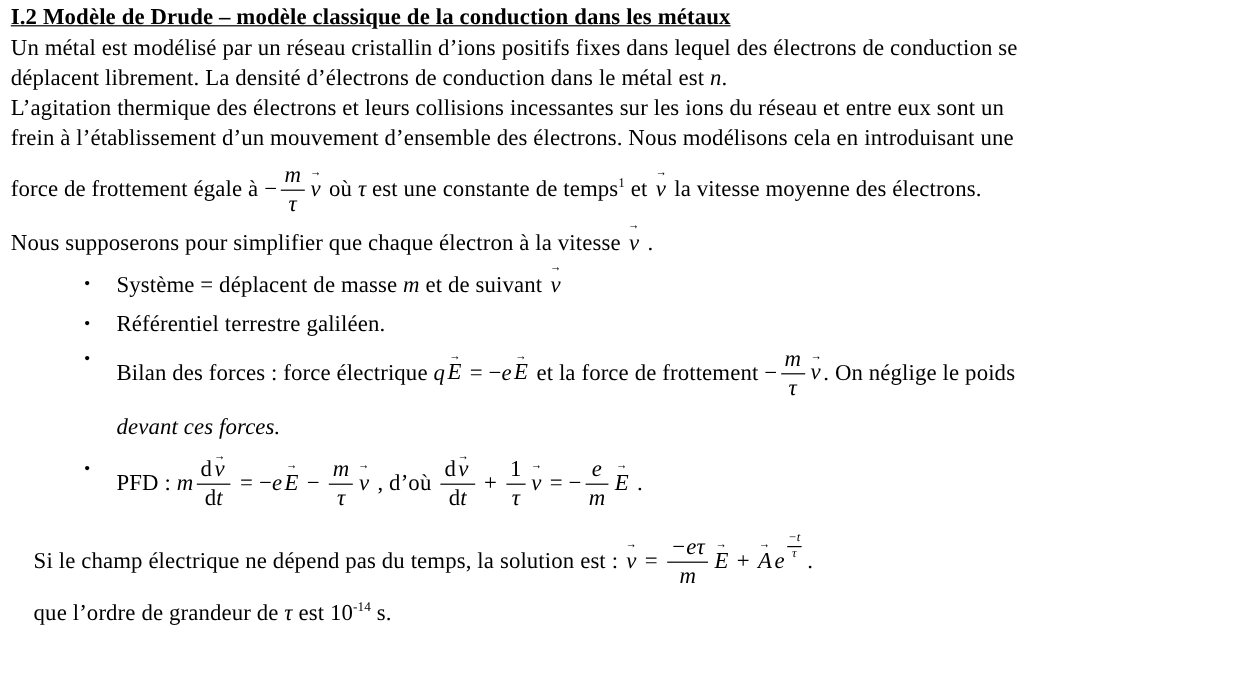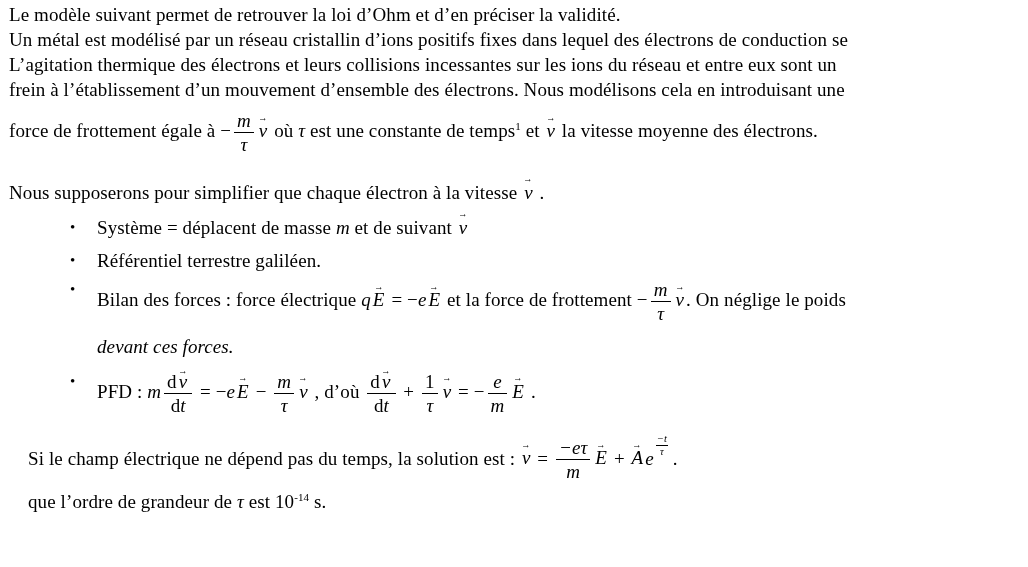--- a/index.html
+++ b/index.html
@@ -63,37 +63,38 @@
   .supfrac .fnum { display: block; border-bottom: 1px solid #000; padding: 3px 1px 1px; }
   .supfrac .fden { display: block; padding-top: 1px; }
 
   sup { font-size: 11px; }
 
   .bullet-row { position: relative; padding-left: 88px; }
   .bdot { position: absolute; left: 61px; font-size: 15px; }
   .cont { padding-left: 88px; font-style: italic; }
   .indent { margin-left: 19px; }
 
-  .sp-friction { margin-top: 6px; margin-bottom: 22px; }
+  .sp-friction { margin-top: 6px; margin-bottom: 6px; }
   .sp-b1 { margin-top: 10px; }
   .sp-b2 { margin-top: 8px; }
   .sp-b3 { margin-top: 4px; }
   .sp-b3b { margin-top: 7px; }
   .sp-b4 { margin-top: 10px; margin-bottom: 2px; }
   .sp-sol { margin-top: 12px; }
   .sp-fin { margin-top: 7px; }
 </style>
 </head>
 <body>
 
 <div class="page">
 
+  <div class="line title">I.2 Modèle de Drude – modèle classique de la conduction dans les métaux</div>
 
-  <div class="line">Le modèle suivant permet de retrouver la loi d’Ohm et d’en préciser la validité.</div>
   <div class="line">Un métal est modélisé par un réseau cristallin d’ions positifs fixes dans lequel des électrons de conduction se</div>
+  <div class="line"><span>déplacent librement. La densité d’électrons de conduction dans le métal est </span><span class="it">n</span><span>.</span></div>
   <div class="line">L’agitation thermique des électrons et leurs collisions incessantes sur les ions du réseau et entre eux sont un</div>
   <div class="line">frein à l’établissement d’un mouvement d’ensemble des électrons. Nous modélisons cela en introduisant une</div>
 
   <div class="line sp-friction"><span>force de frottement égale à </span><span class="rm">−</span><span class="frac"><span class="fnum it">m</span><span class="fden it">τ</span></span><span class="vec"><span class="arr">→</span><span>v</span></span><span> où </span><span class="it">τ</span><span> est une constante de temps</span><sup>1</sup><span>  et </span><span class="vec"><span class="arr">→</span><span>v</span></span><span> la vitesse moyenne des électrons.</span></div>
 
   <div class="line"><span>Nous supposerons pour simplifier que chaque électron à la vitesse </span><span class="vec"><span class="arr">→</span><span>v</span></span><span> .</span></div>
 
   <div class="line bullet-row sp-b1"><span class="bdot">•</span><span>Système = déplacent de masse </span><span class="it">m</span><span> et de suivant </span><span class="vec"><span class="arr">→</span><span>v</span></span></div>
 
   <div class="line bullet-row sp-b2"><span class="bdot">•</span><span>Référentiel terrestre galiléen.</span></div>

